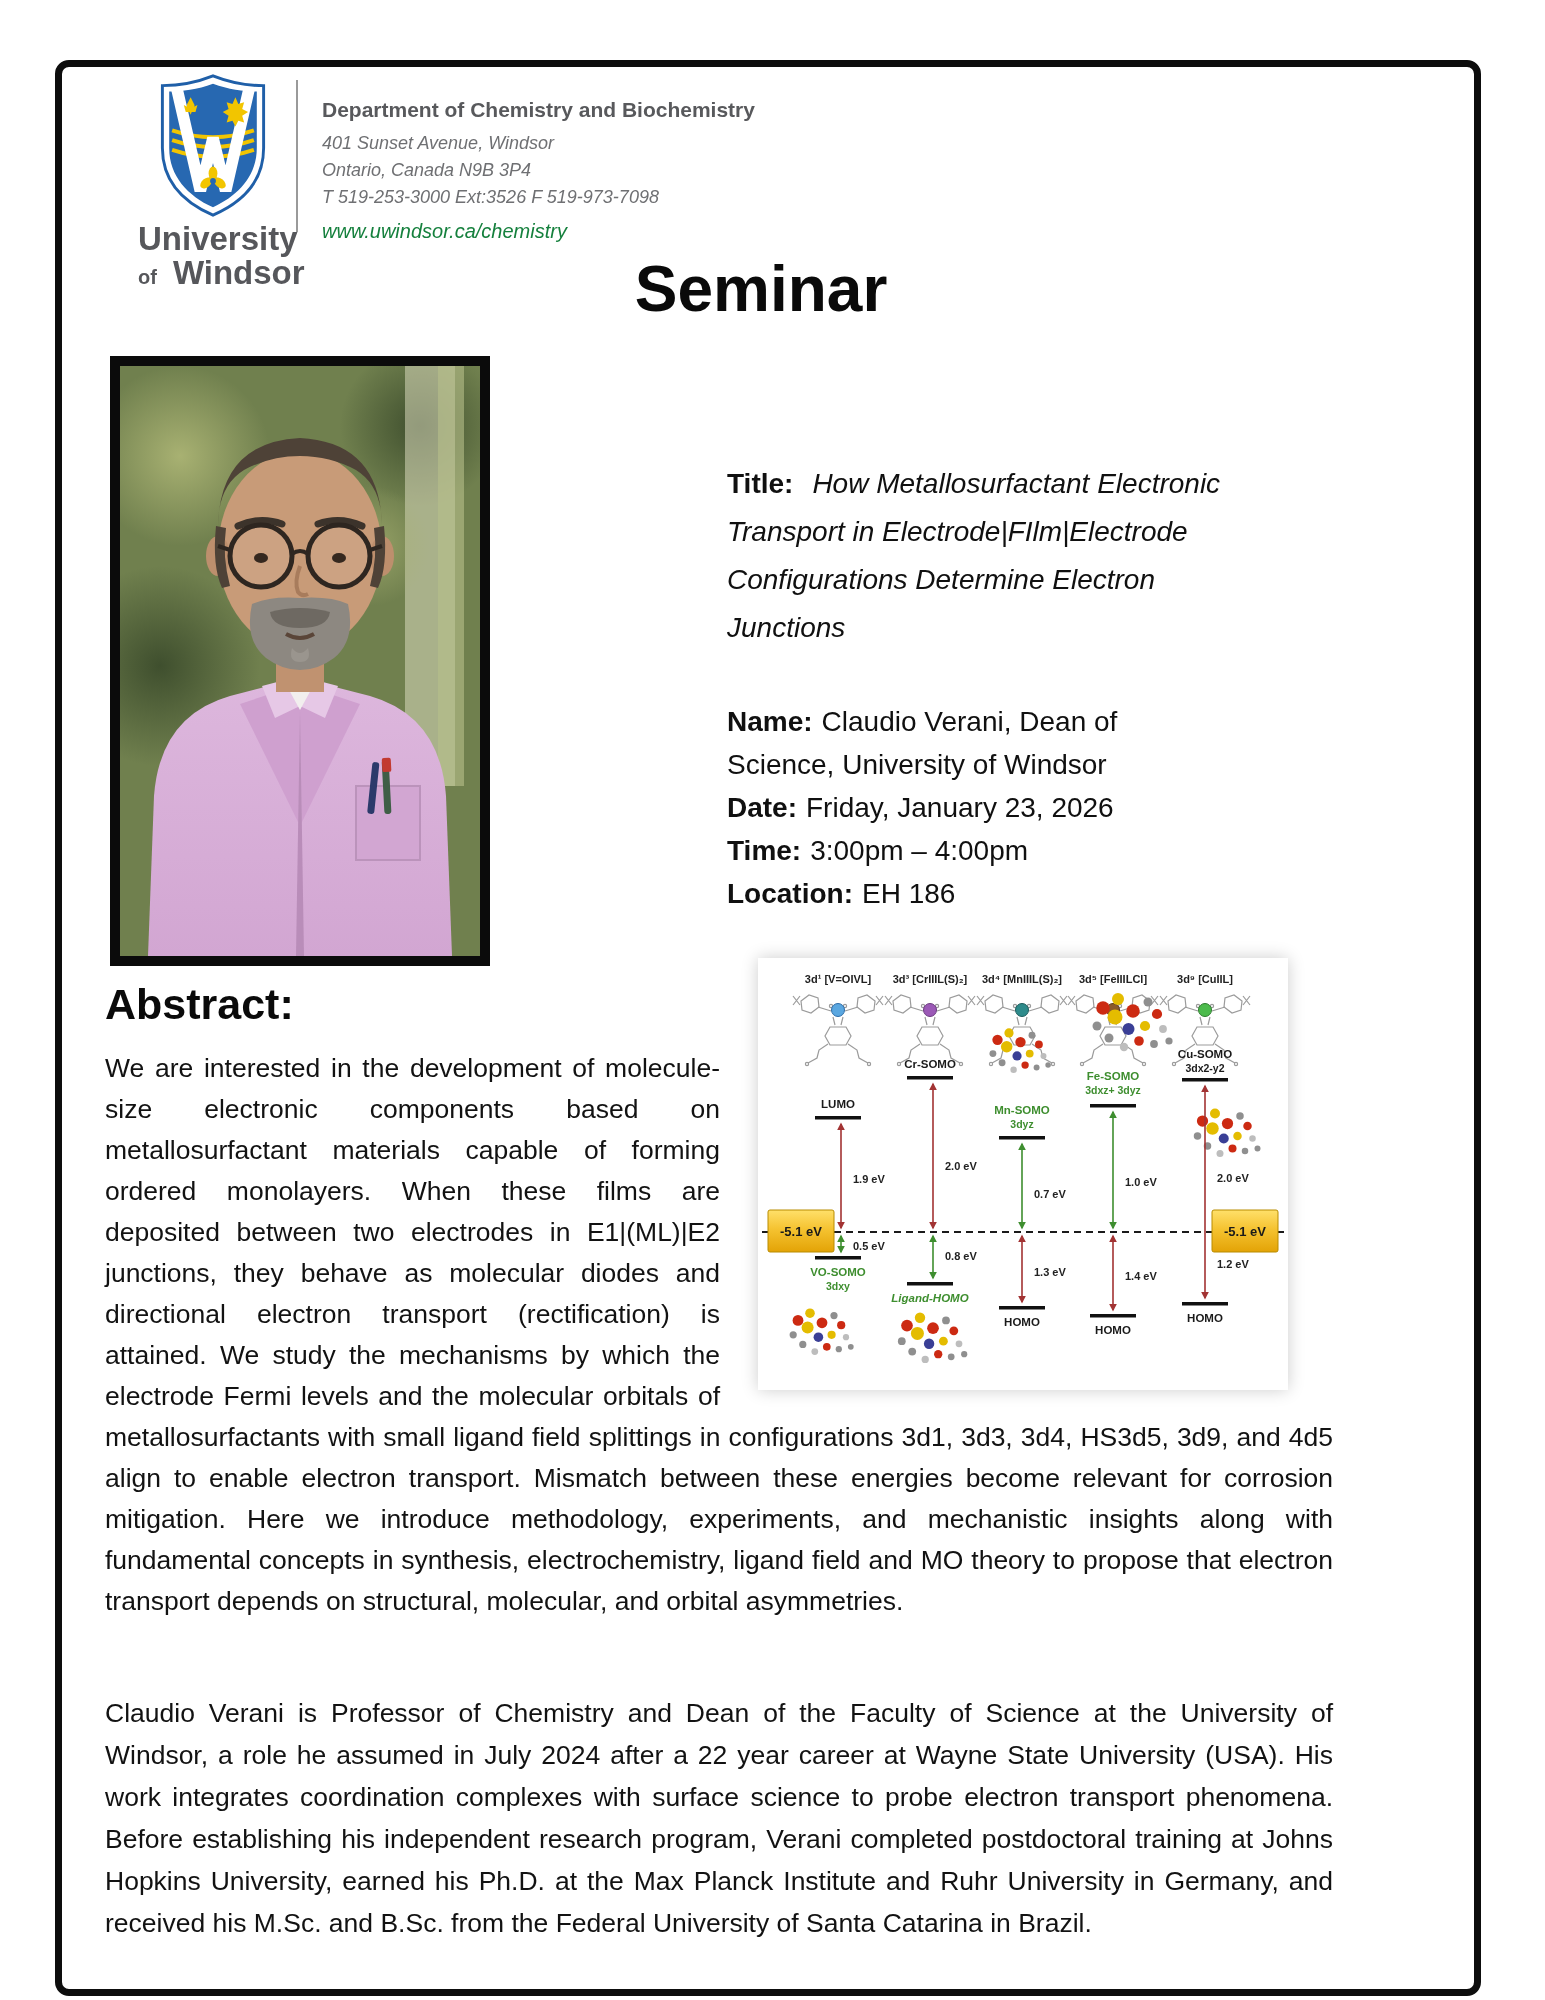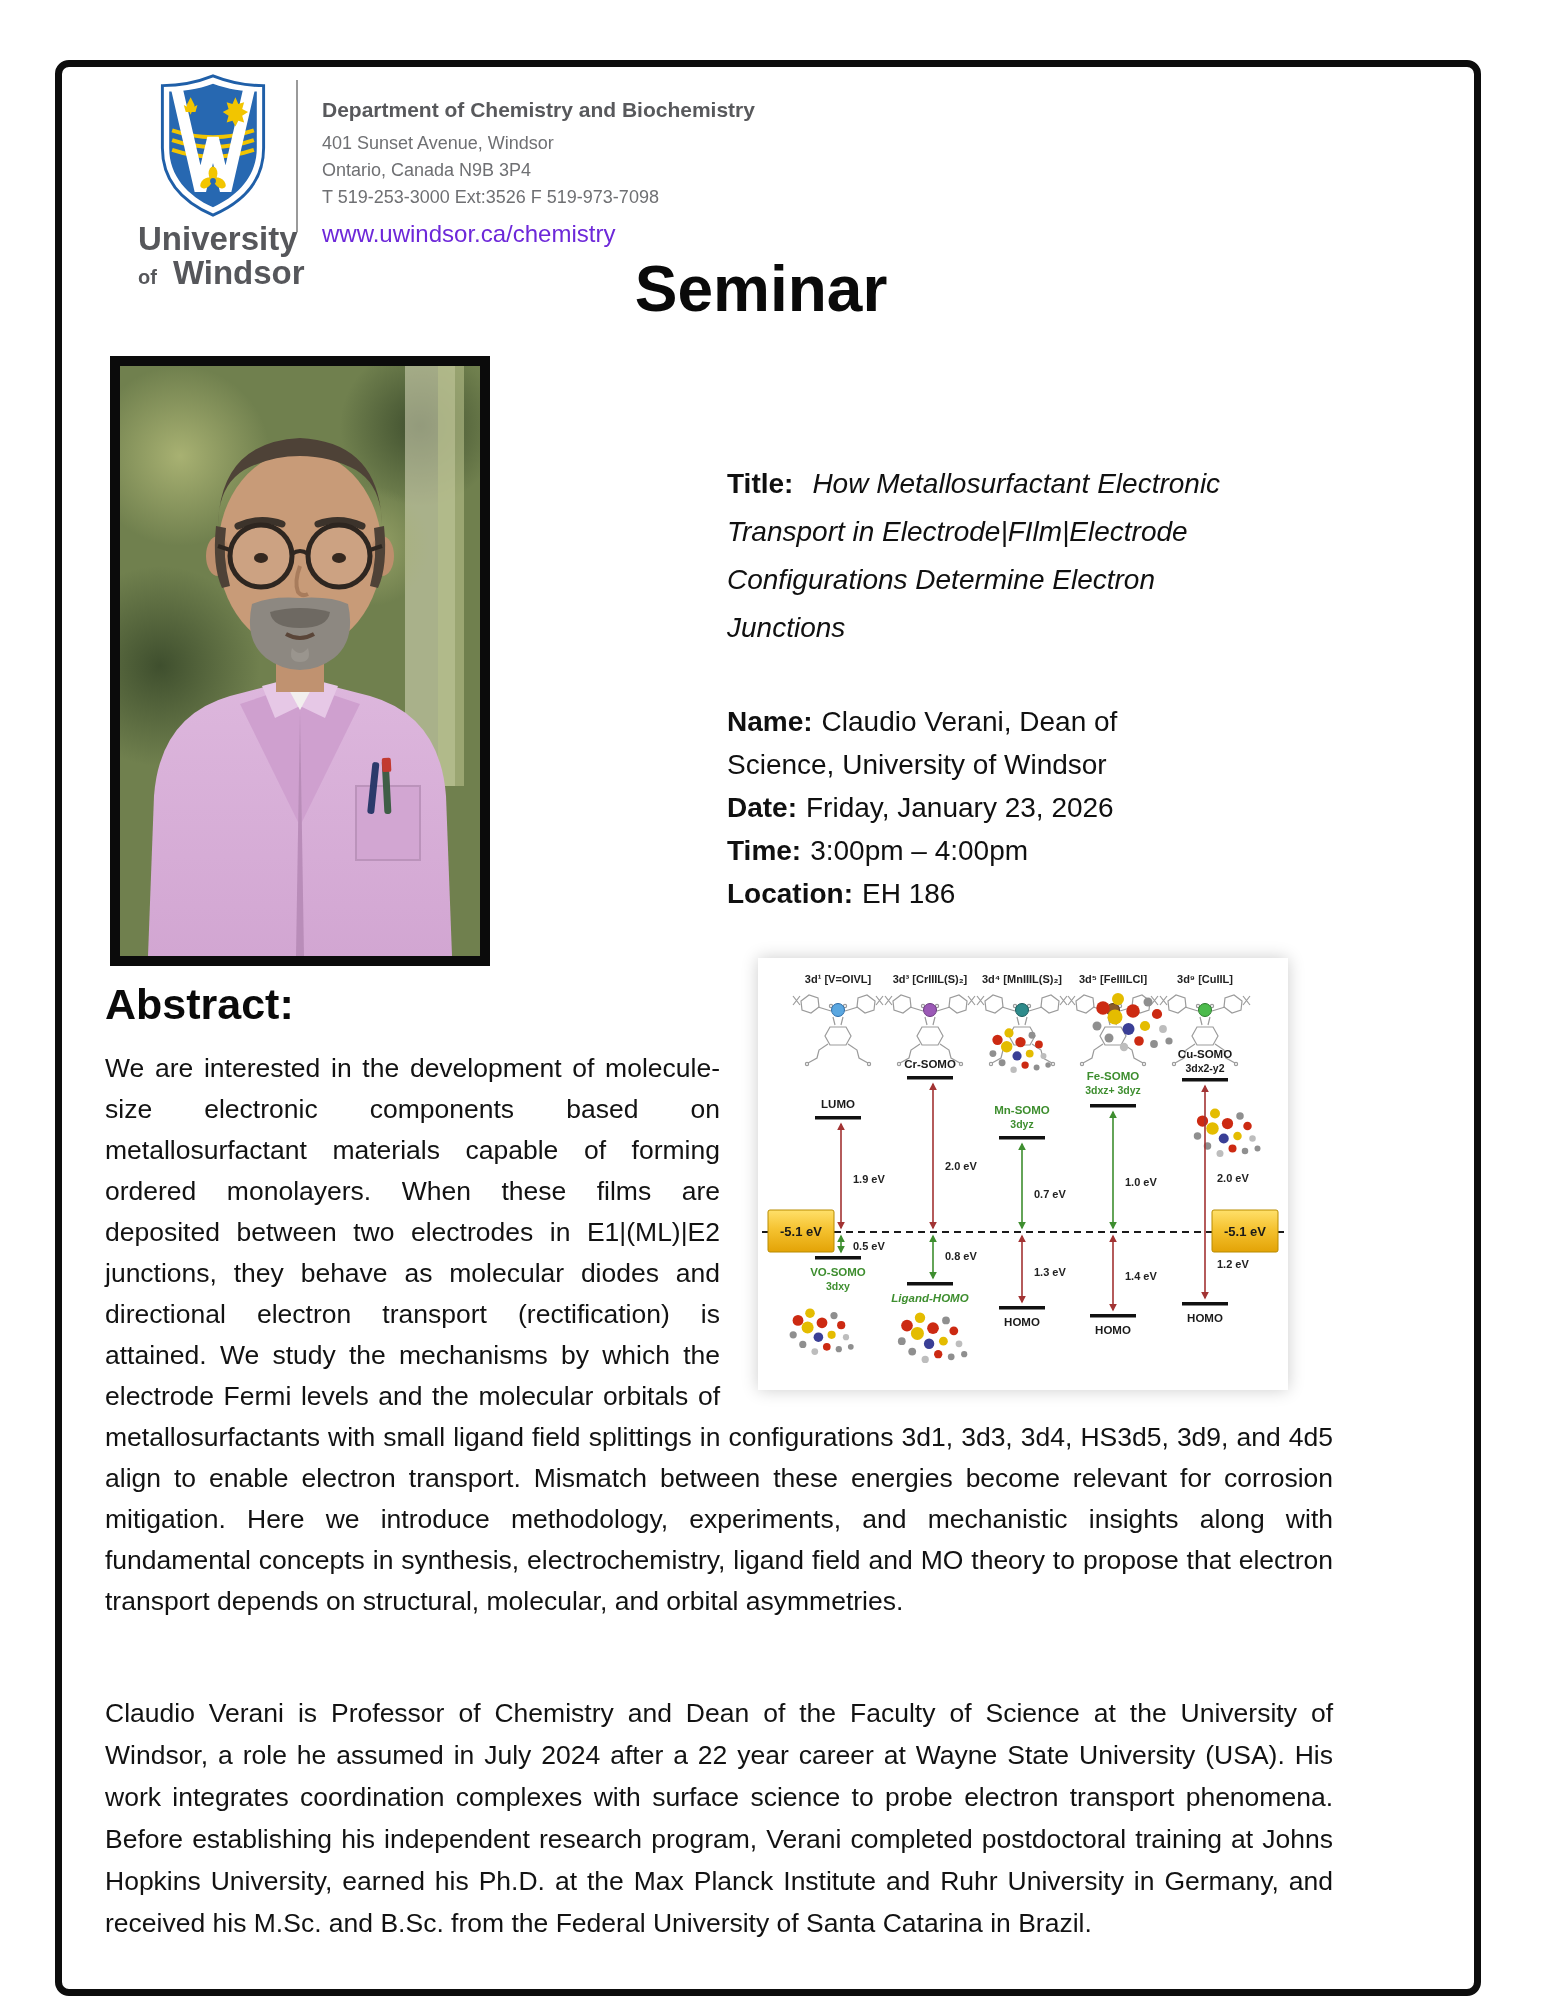--- a/index.html
+++ b/index.html
@@ -9,22 +9,22 @@
          border:7px solid #0d0d0d;border-radius:14px;pointer-events:none;}
   
   .logo-block{position:absolute;left:138px;top:72px;width:150px;text-align:center;}
   .logo-shield{display:block;margin:0 auto;}
   .logo-word1{font-size:33px;font-weight:700;color:#56575b;letter-spacing:0px;line-height:34px;margin-top:4px;}
   .logo-word2{font-size:33px;font-weight:600;color:#56575b;line-height:34px;}
   .logo-of{font-size:20px;font-weight:600;color:#56575b;margin-right:16px;}
   .divider{position:absolute;left:296px;top:80px;width:2px;height:152px;background:#9a9a9a;}
   .dept{position:absolute;left:322px;top:98px;width:760px;}
   .dept-title{font-size:21px;font-weight:bold;color:#58595c;margin-bottom:8px;}
-  .dept-line{font-size:18px;color:#6f7073;line-height:27px;}
-  .dept-site{font-size:24px;color:#6d28d9;margin-top:9px;}
+  .dept-line{font-size:18px;color:#6f7073;line-height:27px;font-style:italic;}
+  .dept-site{font-size:20px;color:#15803d;margin-top:9px;font-style:italic;}
   
   .seminar{position:absolute;left:55px;top:252px;width:1412px;text-align:center;
            font-size:64px;font-weight:800;color:#0a0a0a;letter-spacing:0px;}
   
   .photo{position:absolute;left:110px;top:356px;width:360px;height:590px;
          border:10px solid #0b0b0b;background:#6d7c50;}
   .photo svg{display:block;}
   
   .details-title{position:absolute;left:727px;top:460px;width:600px;
                  font-size:28px;line-height:48px;color:#101010;}

